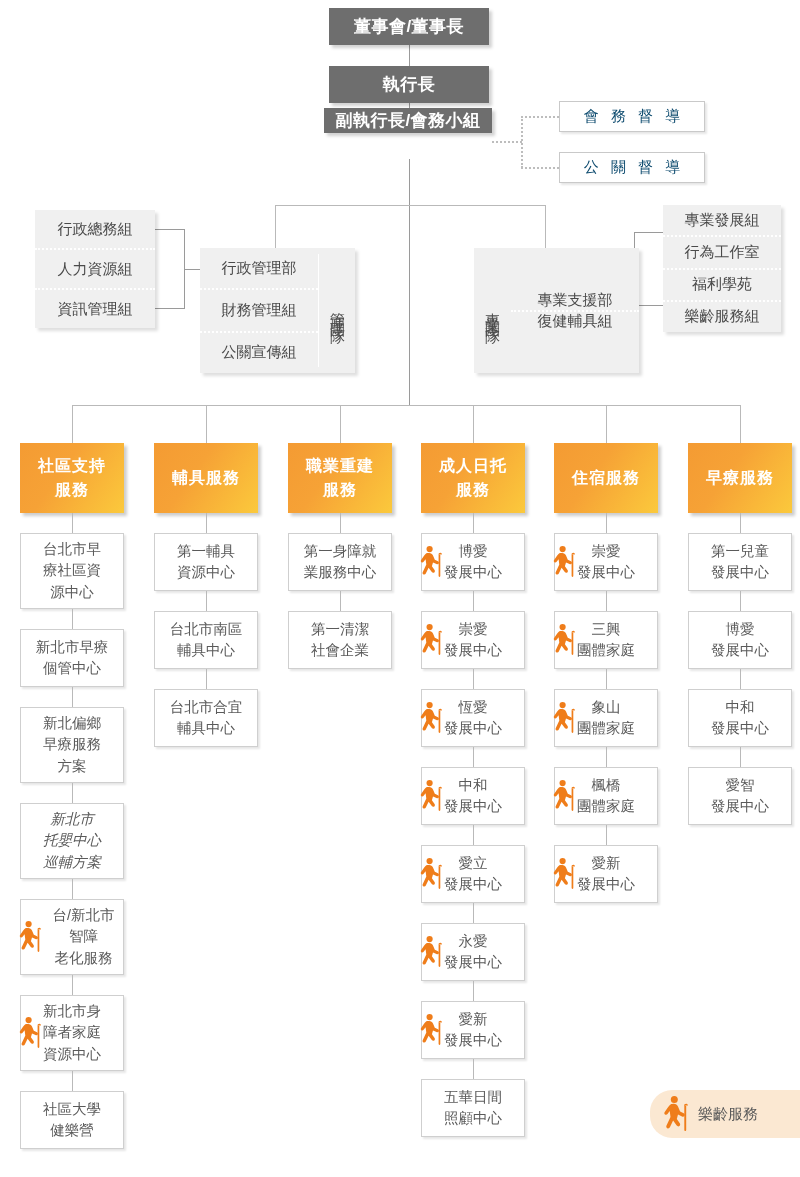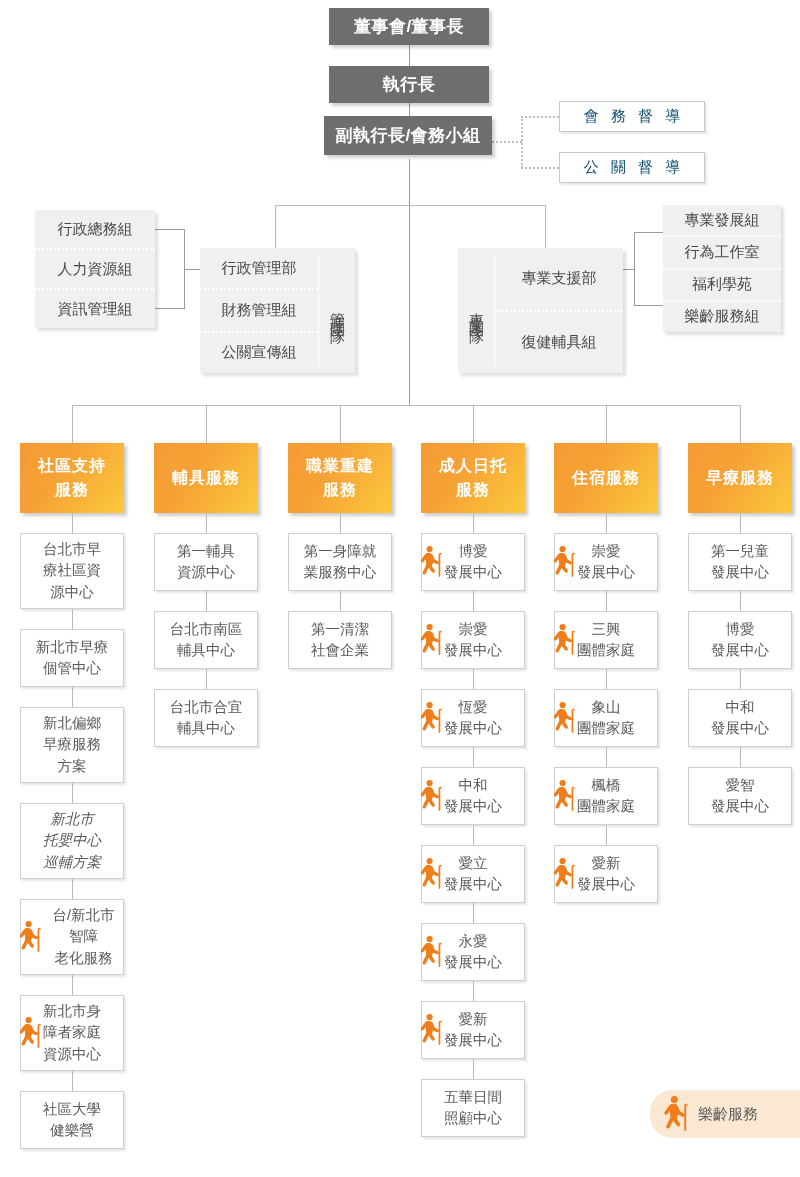--- a/index.html
+++ b/index.html
@@ -168,21 +168,21 @@
   <div class="ln v light" style="left:206px;top:405px;height:38px;"></div>
   <div class="ln v light" style="left:340px;top:405px;height:38px;"></div>
   <div class="ln v light" style="left:473px;top:405px;height:38px;"></div>
   <div class="ln v light" style="left:606px;top:405px;height:38px;"></div>
   <div class="ln v light" style="left:740px;top:405px;height:38px;"></div>
 
   <div class="abs exec" style="left:329px;top:8px;width:160px;height:37px;">董事會/董事長</div>
 
   <div class="abs exec" style="left:329px;top:66px;width:160px;height:37px;">執行長</div>
 
-  <div class="abs exec" style="left:324px;top:116px;width:168px;height:39px;">副執行長/會務小組</div>
+  <div class="abs exec" style="left:324px;top:108px;width:168px;height:25px;">副執行長/會務小組</div>
 
   <div class="abs outline" style="left:559px;top:101px;width:146px;height:31px;">會 務 督 導</div>
 
   <div class="abs outline" style="left:559px;top:152px;width:146px;height:31px;">公 關 督 導</div>
 
   <div class="abs panel" style="left:35px;top:210px;width:120px;height:118px;">
     <div class="col" style="flex:1;">
       <div class="cell">行政總務組</div>
       <div class="cell">人力資源組</div>
       <div class="cell">資訊管理組</div>
@@ -192,21 +192,21 @@
   <div class="abs panel" style="left:200px;top:248px;width:155px;height:125px;">
     <div class="col" style="flex:1;">
       <div class="cell">行政管理部</div>
       <div class="cell">財務管理組</div>
       <div class="cell">公關宣傳組</div>
     </div>
     <div class="divider"></div>
     <div class="side" style="width:36px;">管理團隊</div>
   </div>
 
-  <div class="abs panel" style="left:458px;top:248px;width:165px;height:125px;">
+  <div class="abs panel" style="left:474px;top:248px;width:165px;height:125px;align-items:center;">
     <div class="side" style="width:36px;">專業團隊</div>
     <div class="divider"></div>
     <div class="col" style="flex:1;">
       <div class="cell">專業支援部</div>
       <div class="cell">復健輔具組</div>
     </div>
   </div>
 
   <div class="abs panel" style="left:663px;top:205px;width:118px;height:127px;">
     <div class="col" style="flex:1;">

